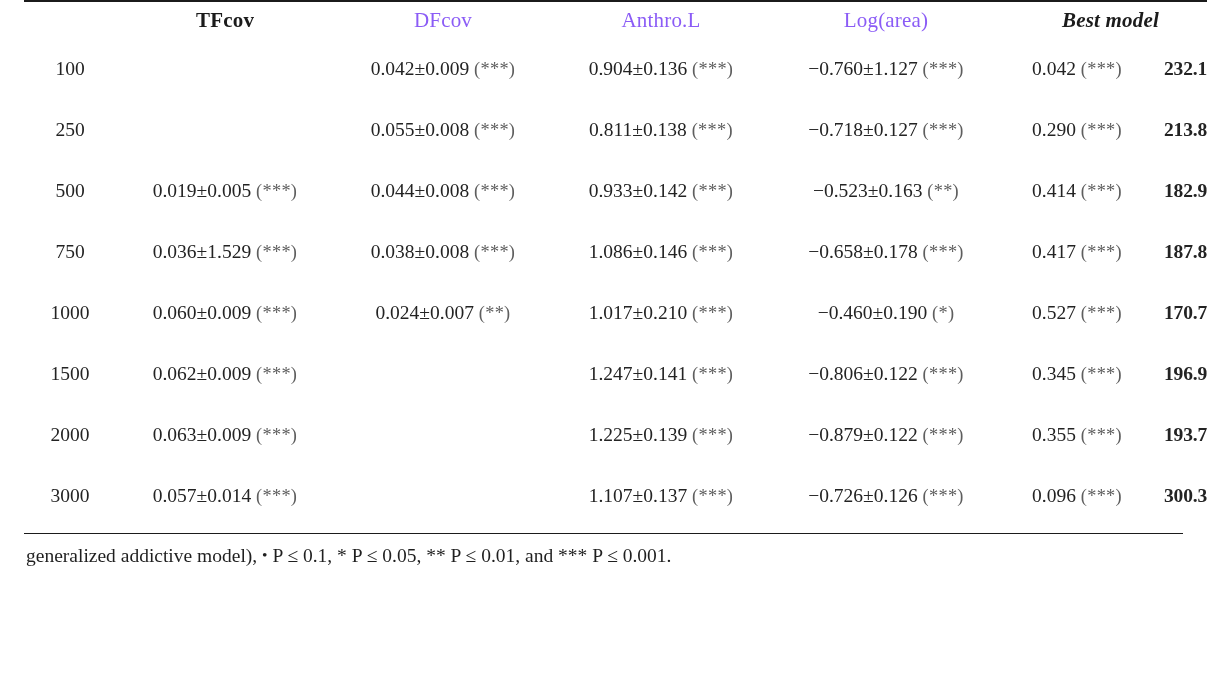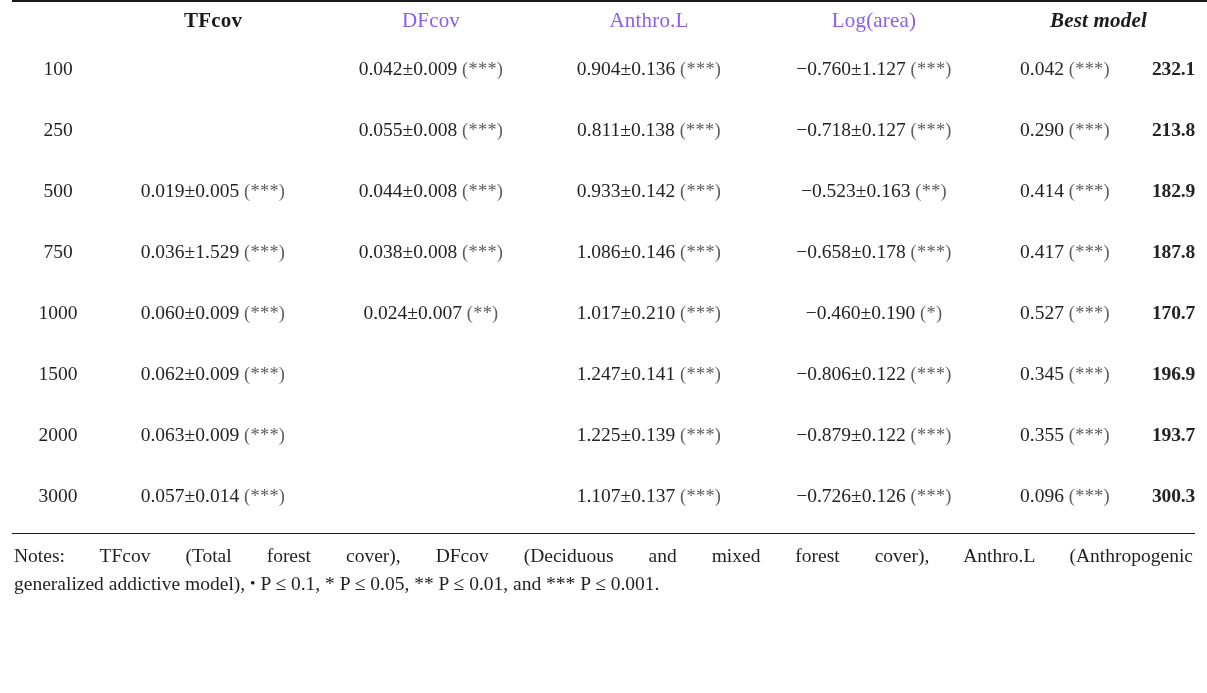--- a/index.html
+++ b/index.html
@@ -13,21 +13,21 @@
     font-family: "Liberation Serif", "DejaVu Serif", serif;
     color: #1b1b1b;
     overflow: hidden;
   }
 
   .table-wrap {
     position: relative;
     width: 1207px;
     height: 693px;
     box-sizing: border-box;
-    padding: 0 12px;
+    padding: 0 24px;
   }
 
   table.stats {
     width: 1195px;
     border-collapse: collapse;
     table-layout: fixed;
   }
 
   
   .rule-top  { border-top: 2px solid #1b1b1b; }
@@ -191,17 +191,16 @@
           <td><span></span> <span class="stars"></span></td>
           <td><span>1.107±0.137</span> <span class="stars">(***)</span></td>
           <td><span>−0.726±0.126</span> <span class="stars">(***)</span></td>
           <td><span>0.096</span> <span class="stars">(***)</span></td>
           <td class="aic-val">300.3</td>
         </tr>
       </tbody>
   </table>
 
   <div class="notes rule-bot" style="padding-top:8px;">
-    <span class="ln j">Notes: TFcov (Total forest cover), DFcov (Deciduous and mixed forest cover), Anthro.L (Anthropogenic</span>
     <span class="ln"><span>generalized addictive model), </span><span class="dotmark">•</span><span> P ≤ 0.1, * P ≤ 0.05, ** P ≤ 0.01, and *** P ≤ 0.001.</span></span>
   </div>
 
 </div>
 
 </body></html>

